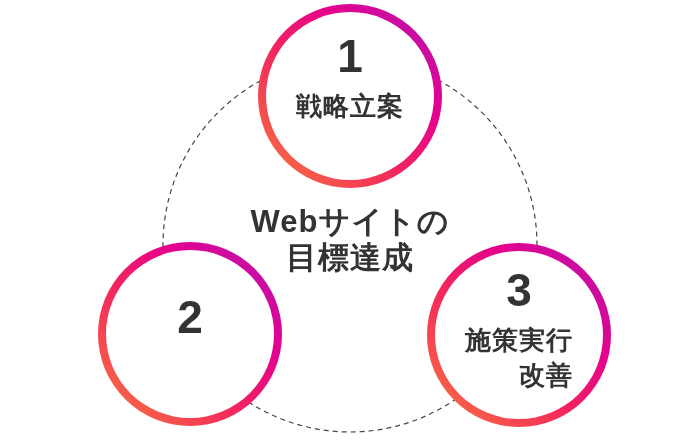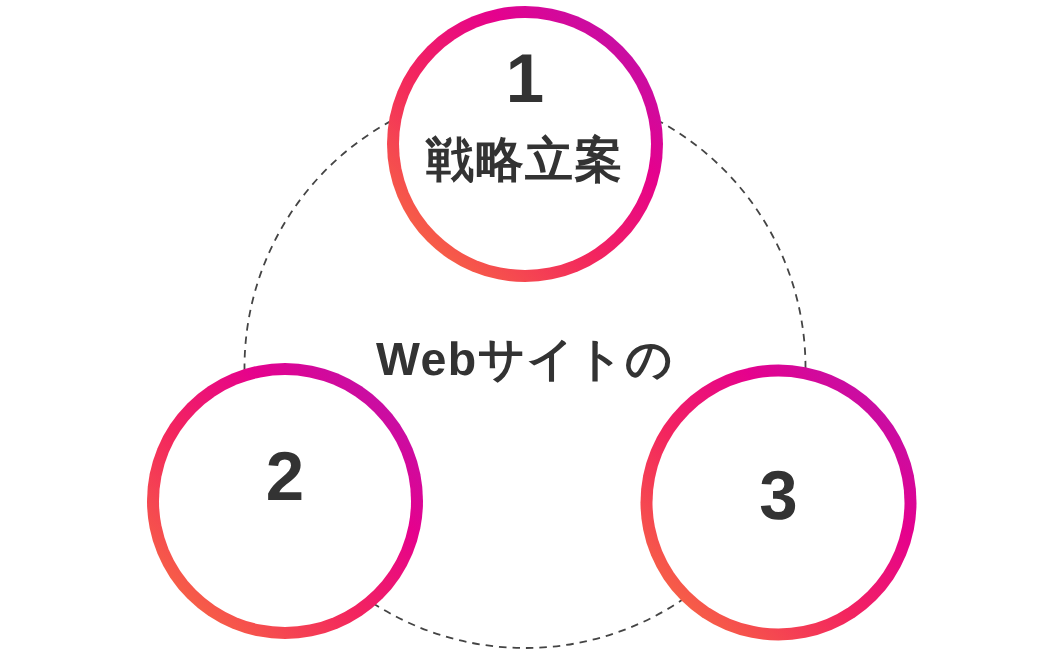--- a/index.html
+++ b/index.html
@@ -46,21 +46,21 @@
   .step-circle-2 .circle-inner { padding-bottom: 34px; }
   .step-circle-3 .circle-inner { padding-bottom: 10px; }
   .step-number {
     font-size: 46px;
     font-weight: 700;
     color: #333333;
     line-height: 1;
   }
   .step-label {
     margin-top: 10px;
-    font-size: 32px;
+    font-size: 26px;
     font-weight: 700;
     color: #333333;
     line-height: 1.35;
     text-align: right;
     white-space: pre-line;
     letter-spacing: 1px;
   }
   .center-title {
     position: absolute;
     left: 350px;
@@ -94,20 +94,23 @@
 
   <div class="step-circle step-circle-2">
     <div class="circle-inner">
       <div class="step-number">2</div>
     </div>
   </div>
 
   <div class="step-circle step-circle-3">
     <div class="circle-inner">
       <div class="step-number">3</div>
+      <div class="step-label">施策実行
+改善</div>
     </div>
   </div>
 
   <div class="center-title">
     <div>Webサイトの</div>
+    <div>目標達成</div>
   </div>
 
 </div>
 
 </body></html>

